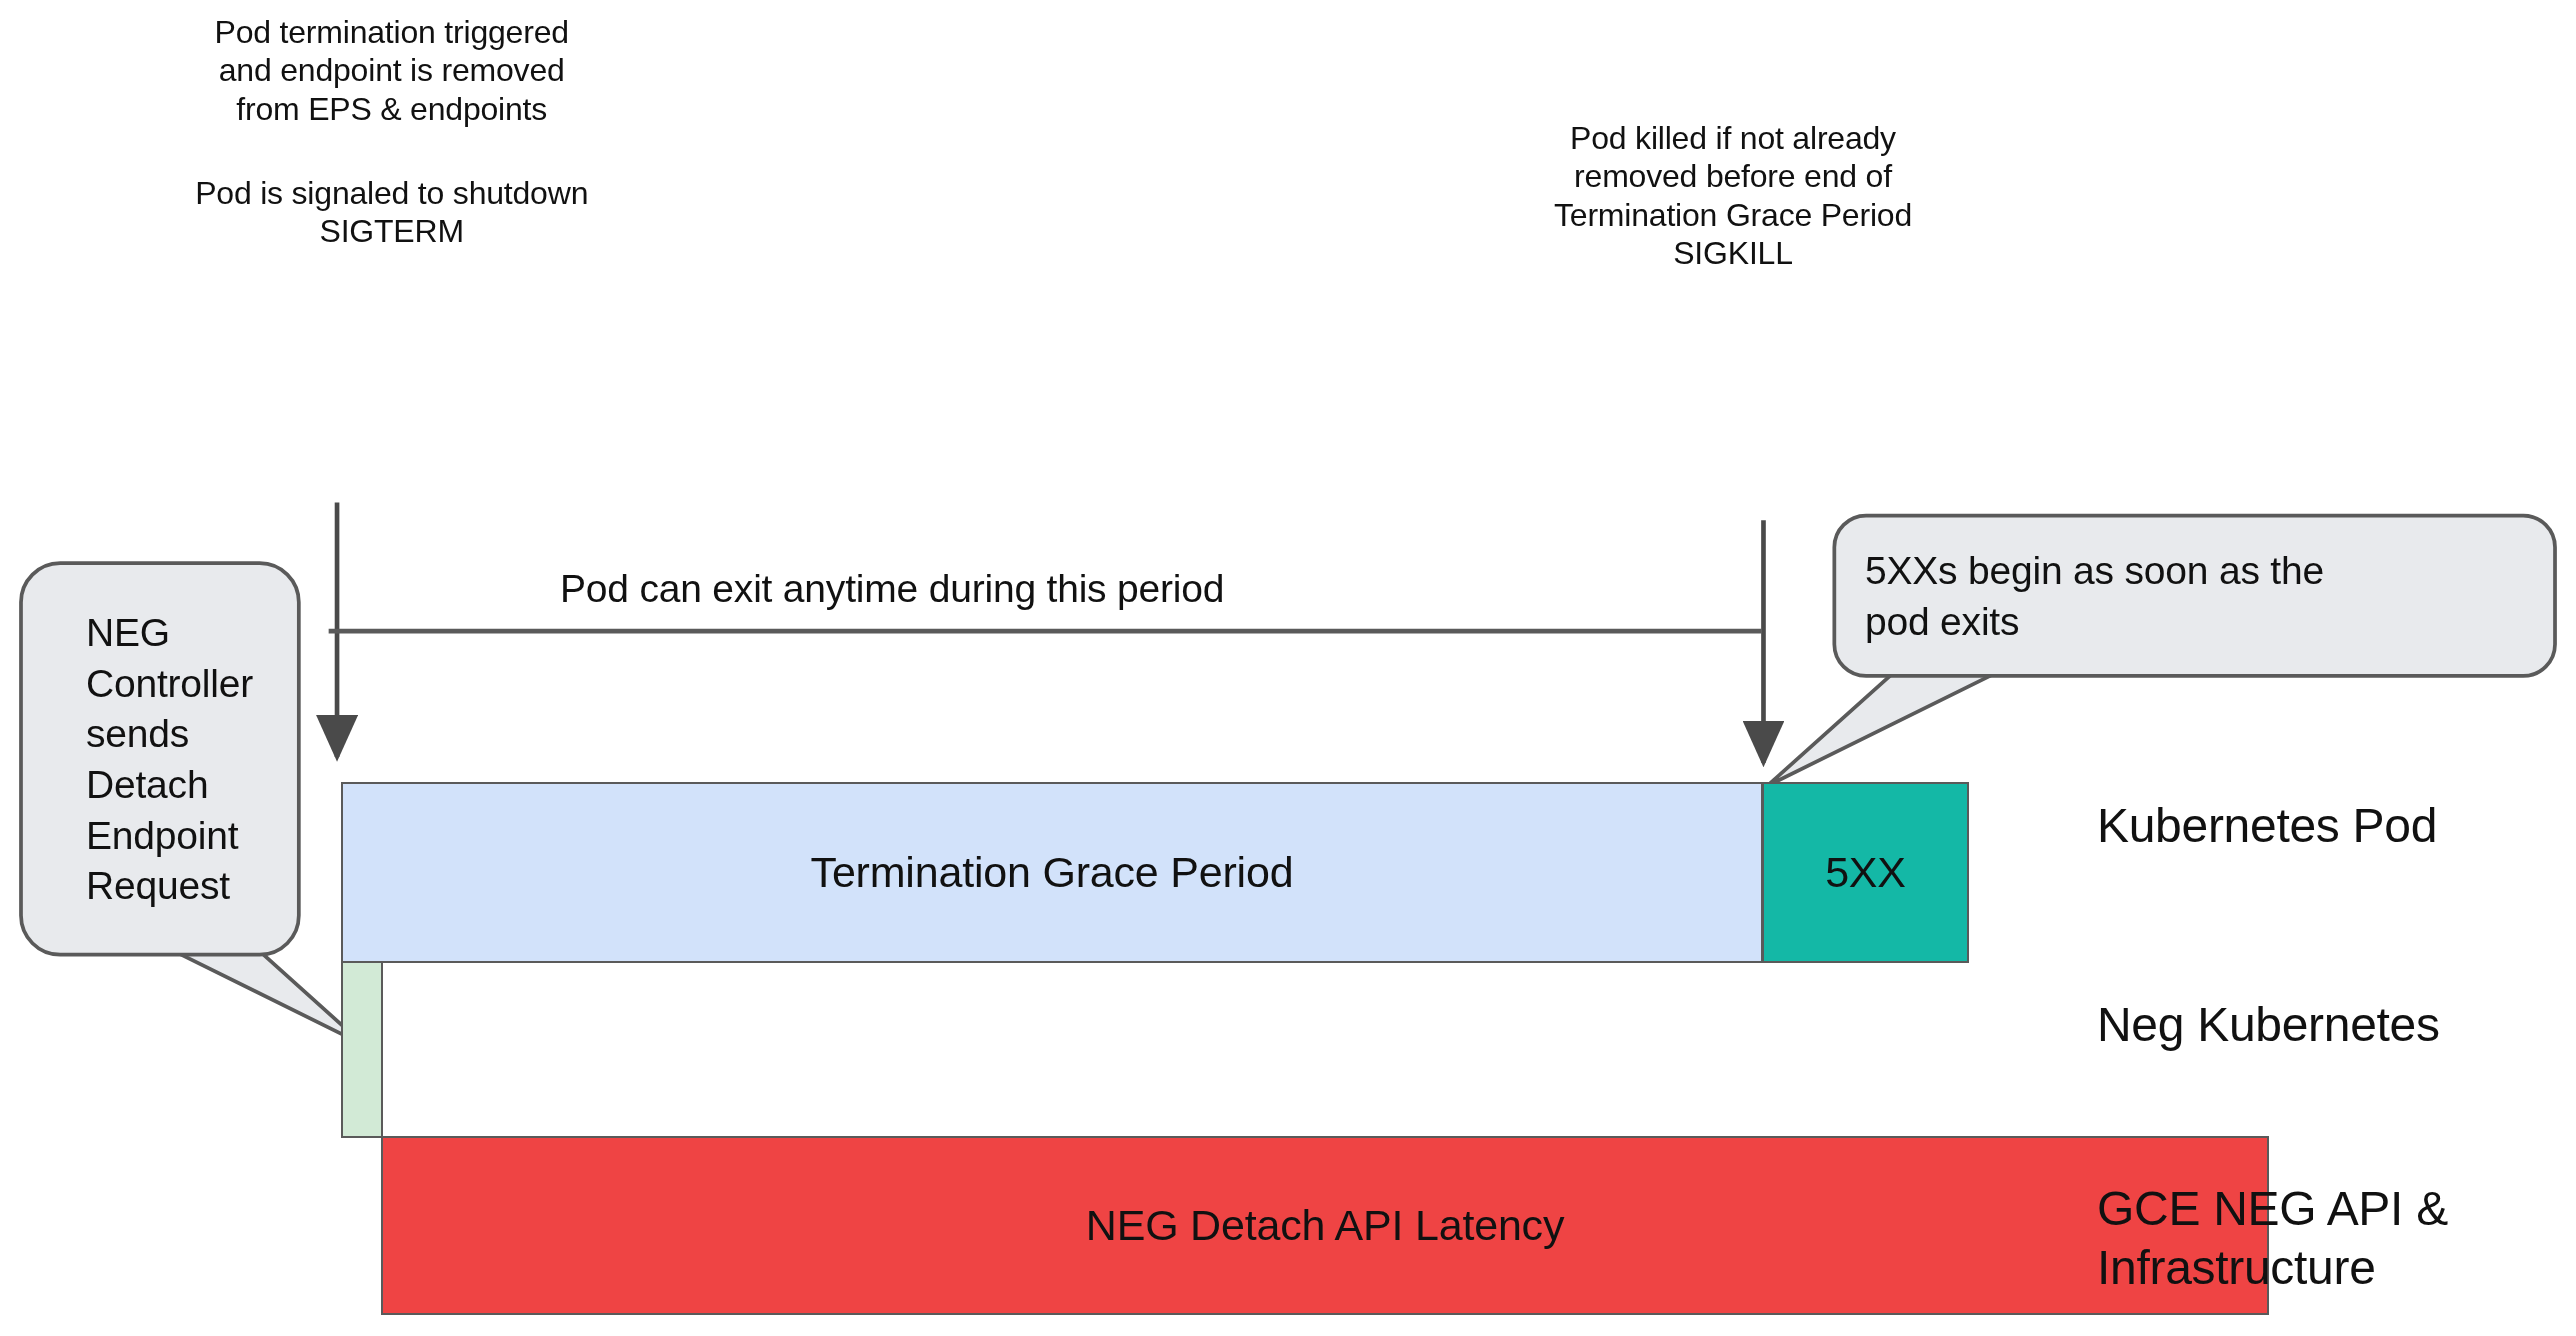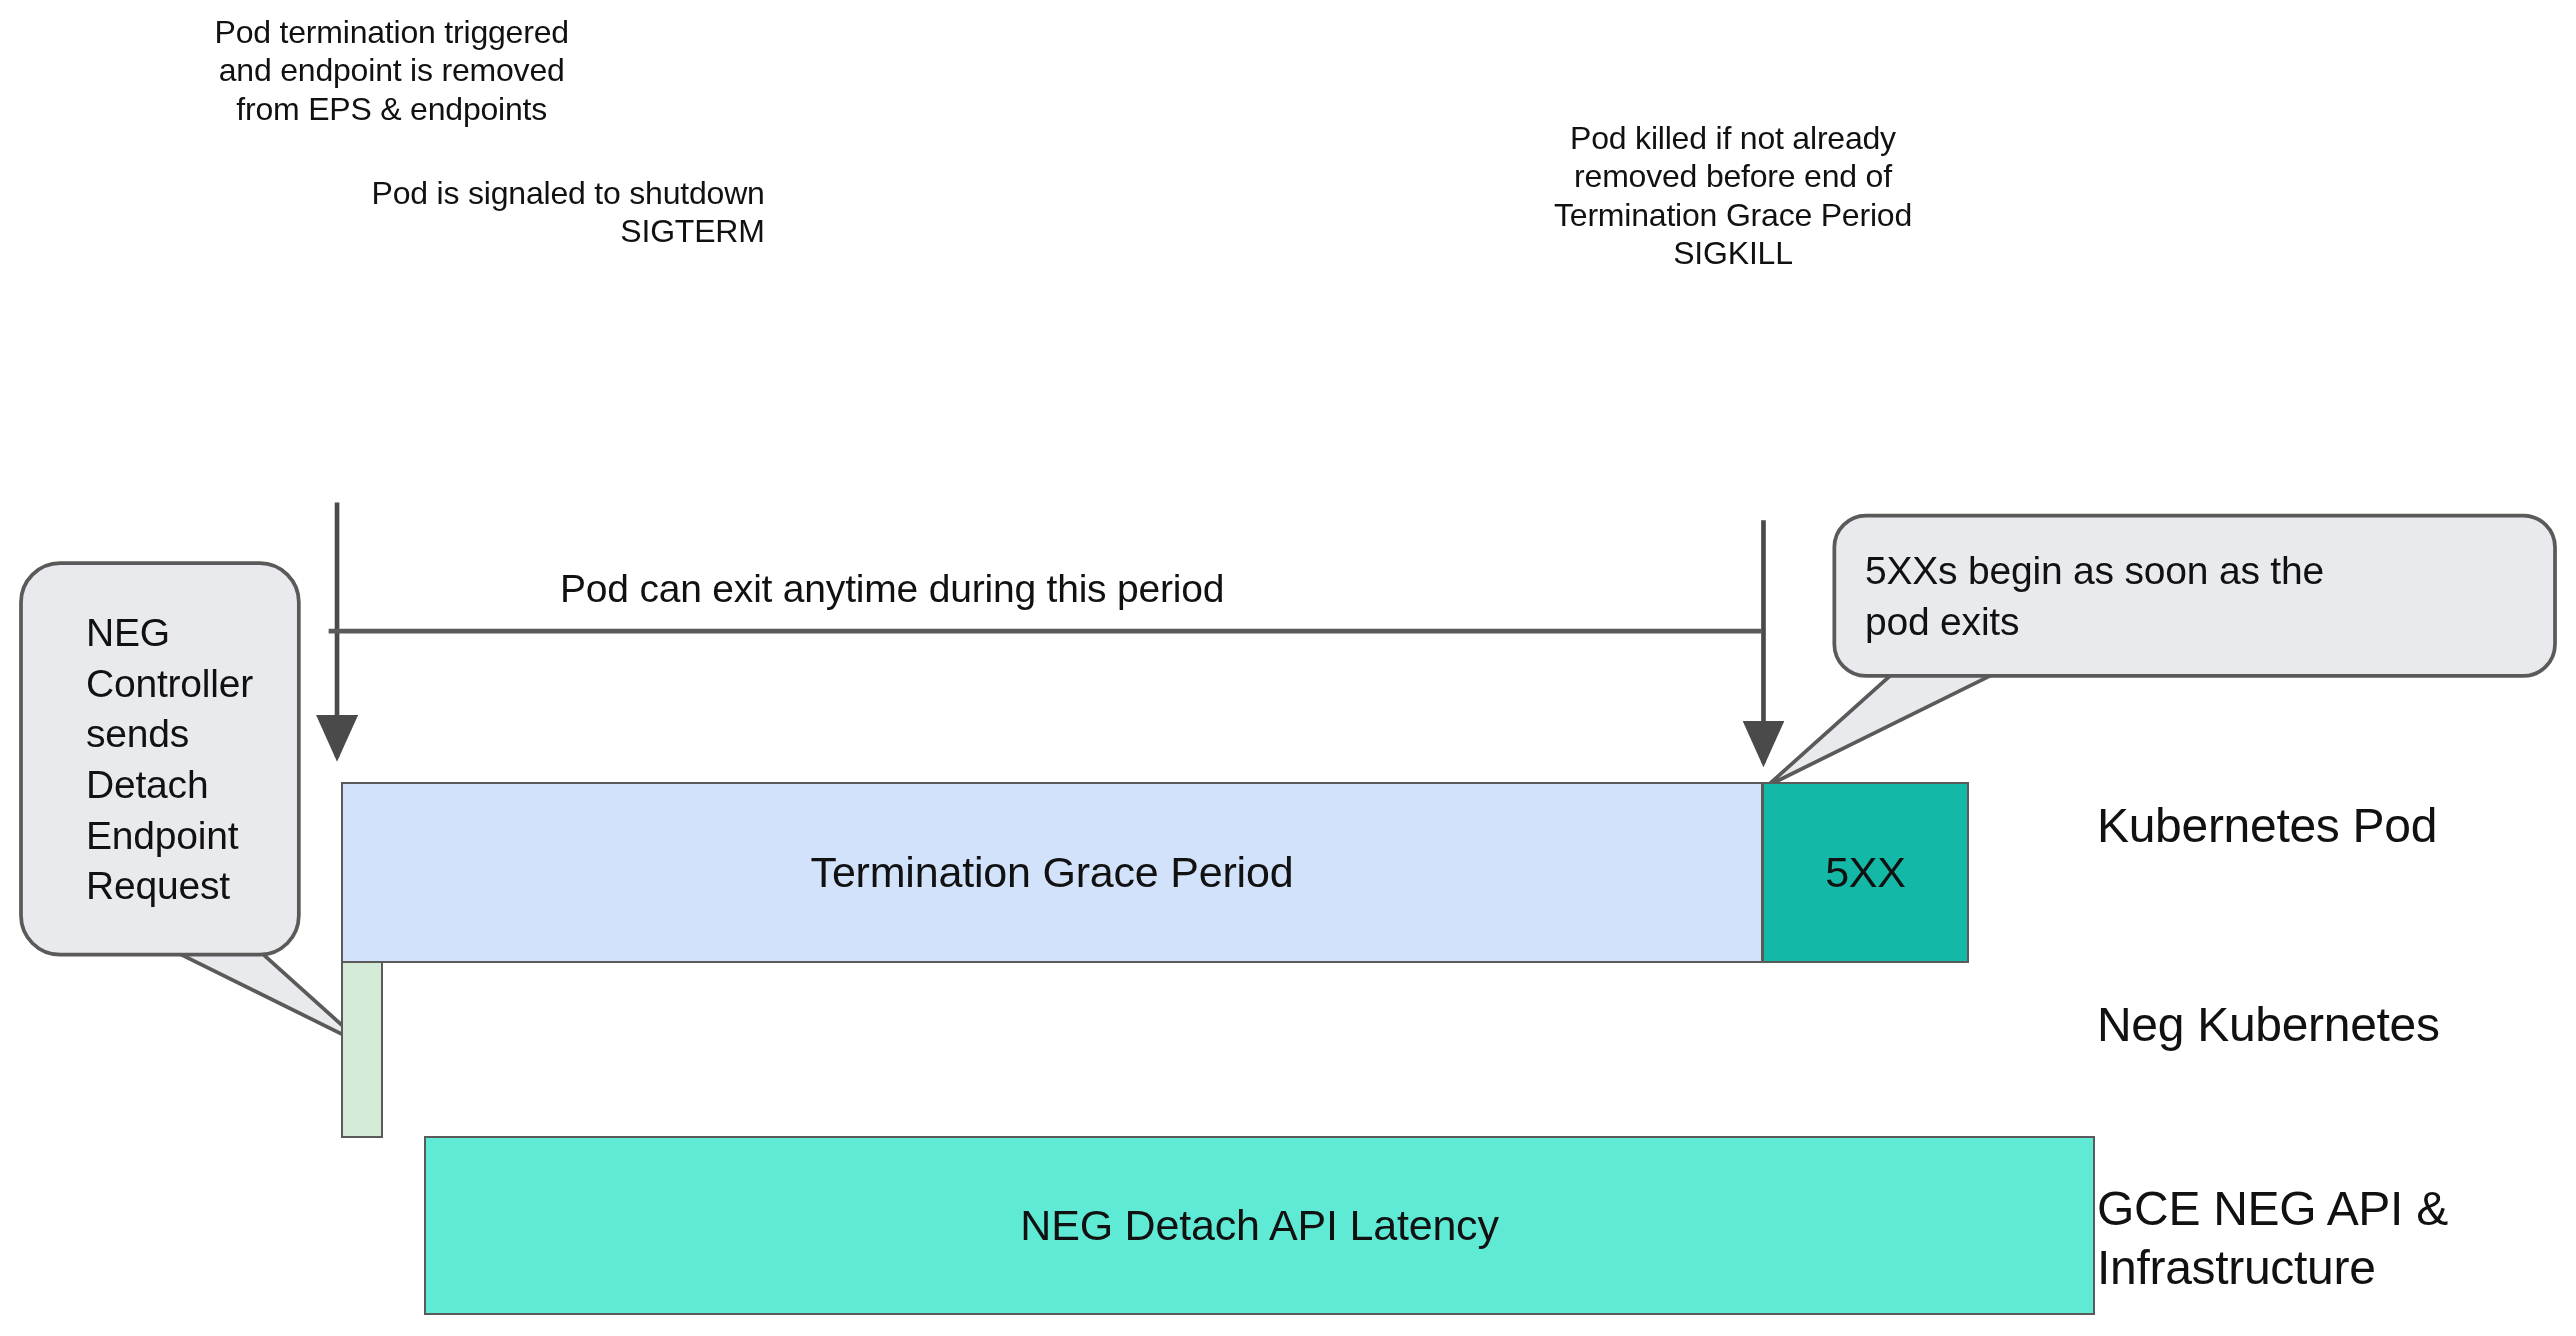--- a/index.html
+++ b/index.html
@@ -24,21 +24,21 @@
   .note {
     position: absolute;
     text-align: center;
     line-height: 1.20;
     font-size: 32px;
     color: #111111;
     white-space: pre-line;
     letter-spacing: -0.2px;
   }
   #note-top-left  { left: 18.7px;   top: 13px;  width: 746px; }
-  #note-top-left2 { left: 18.7px;   top: 174px; width: 746px; text-align: right; }
+  #note-top-left2 { left: 18.7px;   top: 174px; width: 746px; }
   #note-top-right { left: 1360px; top: 119px; width: 746px; }
 
   .svg-layer {
     position: absolute;
     left: 0; top: 0;
     width: 2576px;
     height: 1336px;
     pointer-events: none;
   }
   .svg-layer * { pointer-events: auto; }
@@ -50,21 +50,21 @@
     display: flex;
     align-items: center;
     justify-content: center;
     font-size: 43px;
     color: #111111;
     letter-spacing: -0.2px;
   }
   #bar-grace  { left: 341px;  top: 782px;  width: 1422px; height: 181px; background: #d2e2fa; }
   #bar-5xx    { left: 1762px; top: 782px;  width: 207px;  height: 181px; background: #14b8a6; }
   #bar-neg    { left: 341px;  top: 961px; width: 42px;   height: 177px; background: #d2ead6; }
-  #bar-detach { left: 381px;  top: 1136px; width: 1671px; height: 179px; background: #5eead4; margin-left: 43px; }
+  #bar-detach { left: 381px;  top: 1136px; width: 1888px; height: 179px; background: #ef4444; }
 
   .row-label {
     position: absolute;
     font-size: 48px;
     line-height: 1.22;
     color: #111111;
     white-space: pre-line;
     letter-spacing: -0.3px;
   }
   #row-label-pod   { left: 2097px; top: 797px;  width: 466px; }

